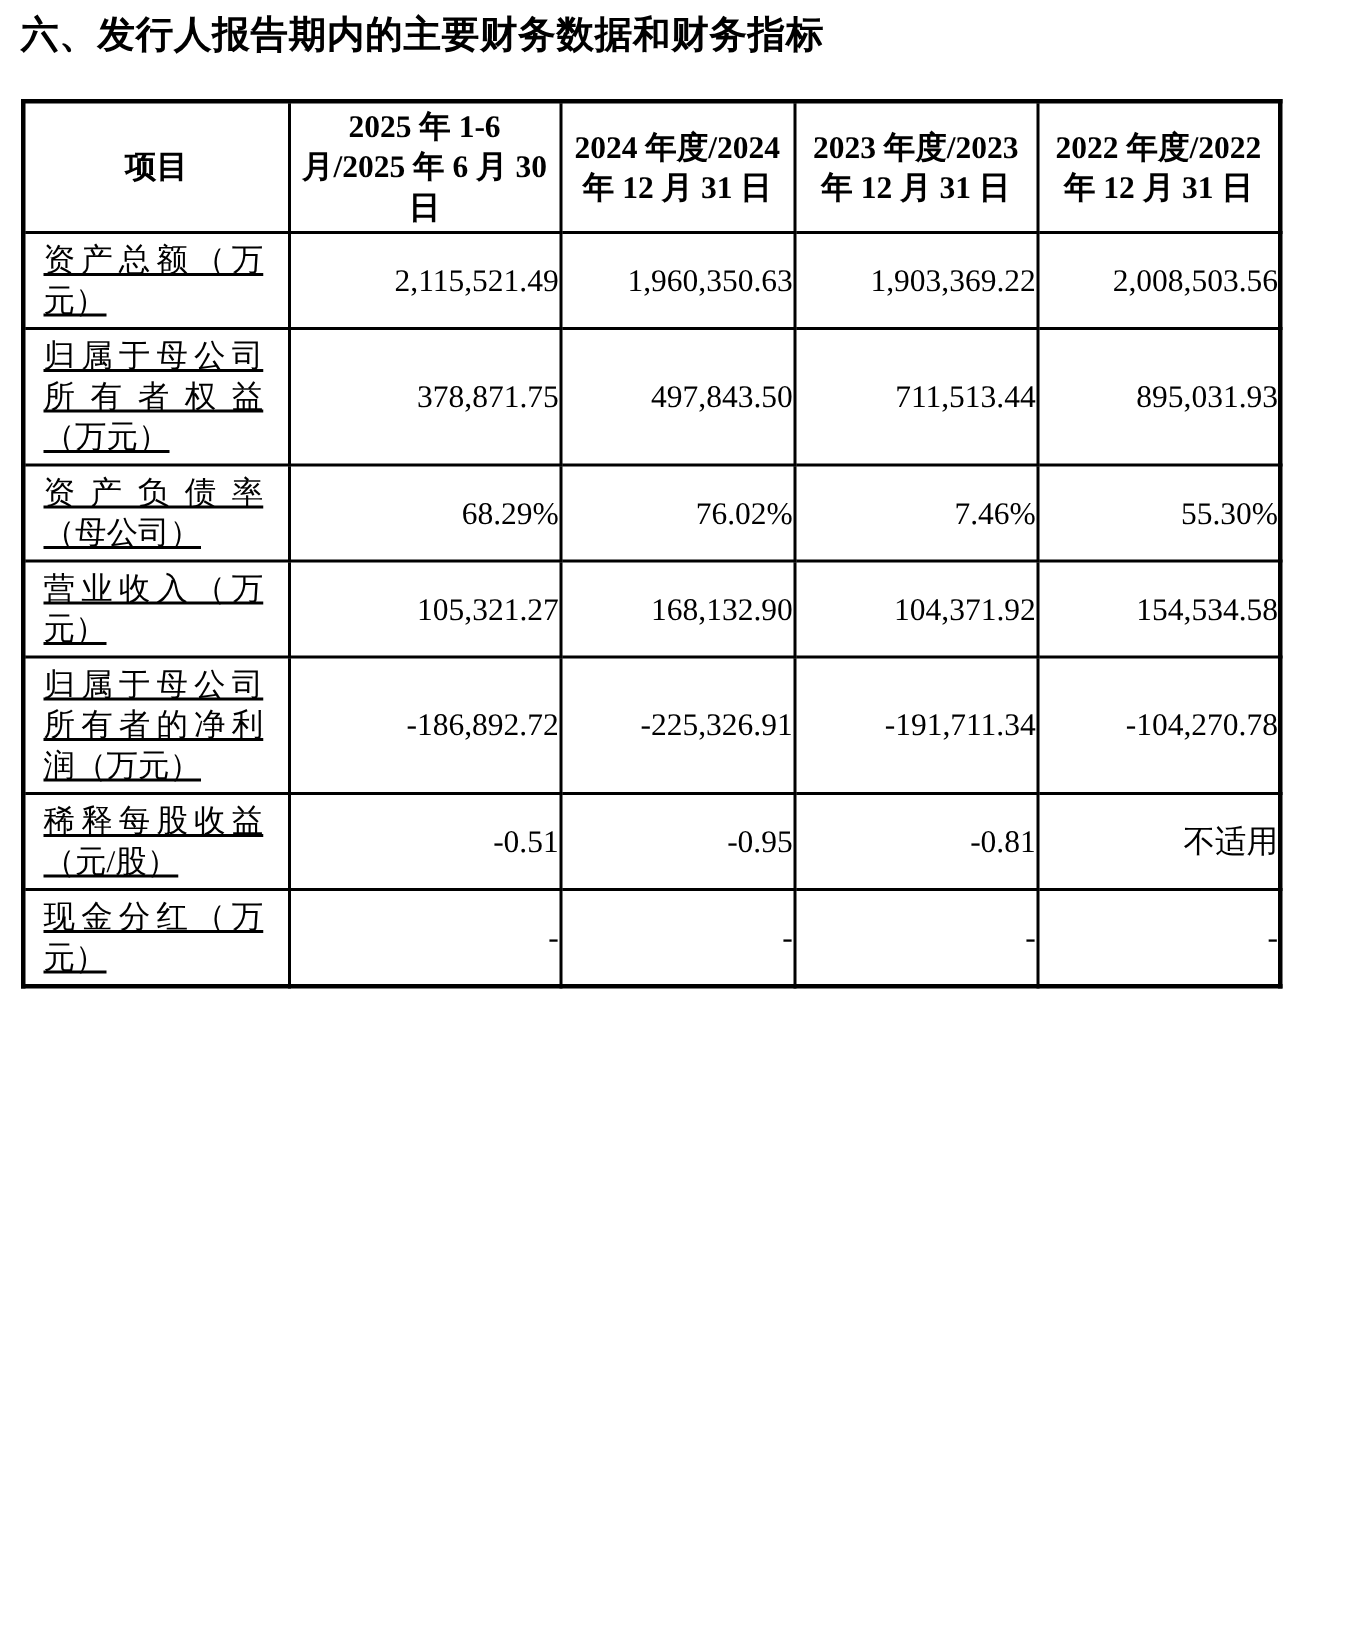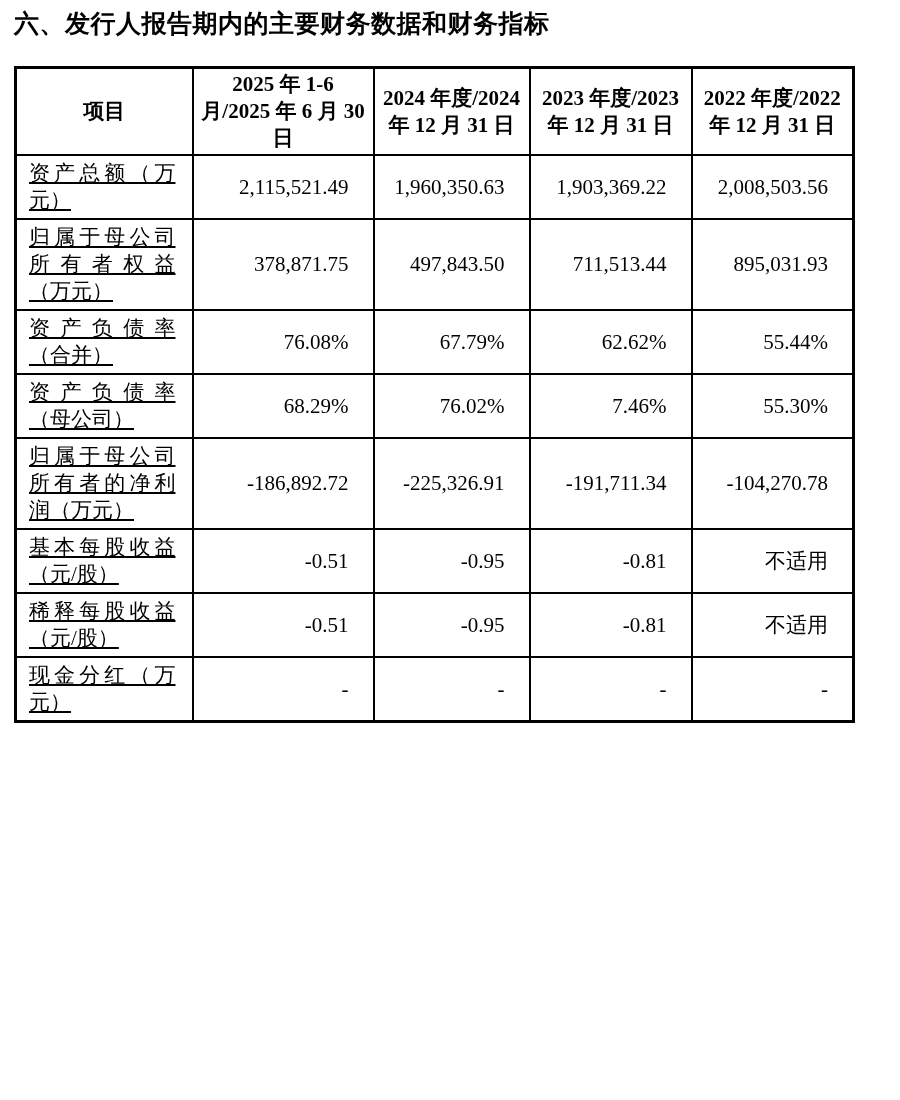--- a/index.html
+++ b/index.html
@@ -47,21 +47,21 @@
     padding: 2px 6px;
   }
   td.label {
     text-align: justify;
     text-justify: inter-ideograph;
     padding: 4px 16px 4px 12px;
     text-decoration: underline;
   }
   td.num {
     text-align: right;
-    padding: 4px 24px 4px 4px;
+    padding: 4px 0 4px 4px;
     white-space: nowrap;
   }
 </style>
 </head>
 <body>
 
 <div class="page">
   <h1 class="title">六、发行人报告期内的主要财务数据和财务指标</h1>
 
   <table class="fin">
@@ -90,46 +90,39 @@
           <td class="num">2,008,503.56</td>
         </tr>
         <tr style="height: 83px; margin-top: 12px;">
           <td class="label">归属于母公司所有者权益（万元）</td>
           <td class="num">378,871.75</td>
           <td class="num">497,843.50</td>
           <td class="num">711,513.44</td>
           <td class="num">895,031.93</td>
         </tr>
         <tr style="height: 57px;">
-          <td class="label">资产负债率（合并）</td>
-          <td class="num">76.08%</td>
-          <td class="num">67.79%</td>
-          <td class="num">62.62%</td>
-          <td class="num">55.44%</td>
-        </tr>
-        <tr style="height: 57px;">
           <td class="label">资产负债率（母公司）</td>
           <td class="num">68.29%</td>
           <td class="num">76.02%</td>
           <td class="num">7.46%</td>
           <td class="num">55.30%</td>
+        </tr>
+        <tr style="height: 55px;">
+          <td class="label">营业收入（万元）</td>
+          <td class="num">105,321.27</td>
+          <td class="num">168,132.90</td>
+          <td class="num">104,371.92</td>
+          <td class="num">154,534.58</td>
         </tr>
         <tr style="height: 77px;">
           <td class="label">归属于母公司所有者的净利润（万元）</td>
           <td class="num">-186,892.72</td>
           <td class="num">-225,326.91</td>
           <td class="num">-191,711.34</td>
           <td class="num">-104,270.78</td>
-        </tr>
-        <tr style="height: 55px;">
-          <td class="label">基本每股收益（元/股）</td>
-          <td class="num">-0.51</td>
-          <td class="num">-0.95</td>
-          <td class="num">-0.81</td>
-          <td class="num">不适用</td>
         </tr>
         <tr style="height: 55px;">
           <td class="label">稀释每股收益（元/股）</td>
           <td class="num">-0.51</td>
           <td class="num">-0.95</td>
           <td class="num">-0.81</td>
           <td class="num">不适用</td>
         </tr>
         <tr style="height: 57px;">
           <td class="label">现金分红（万元）</td>

